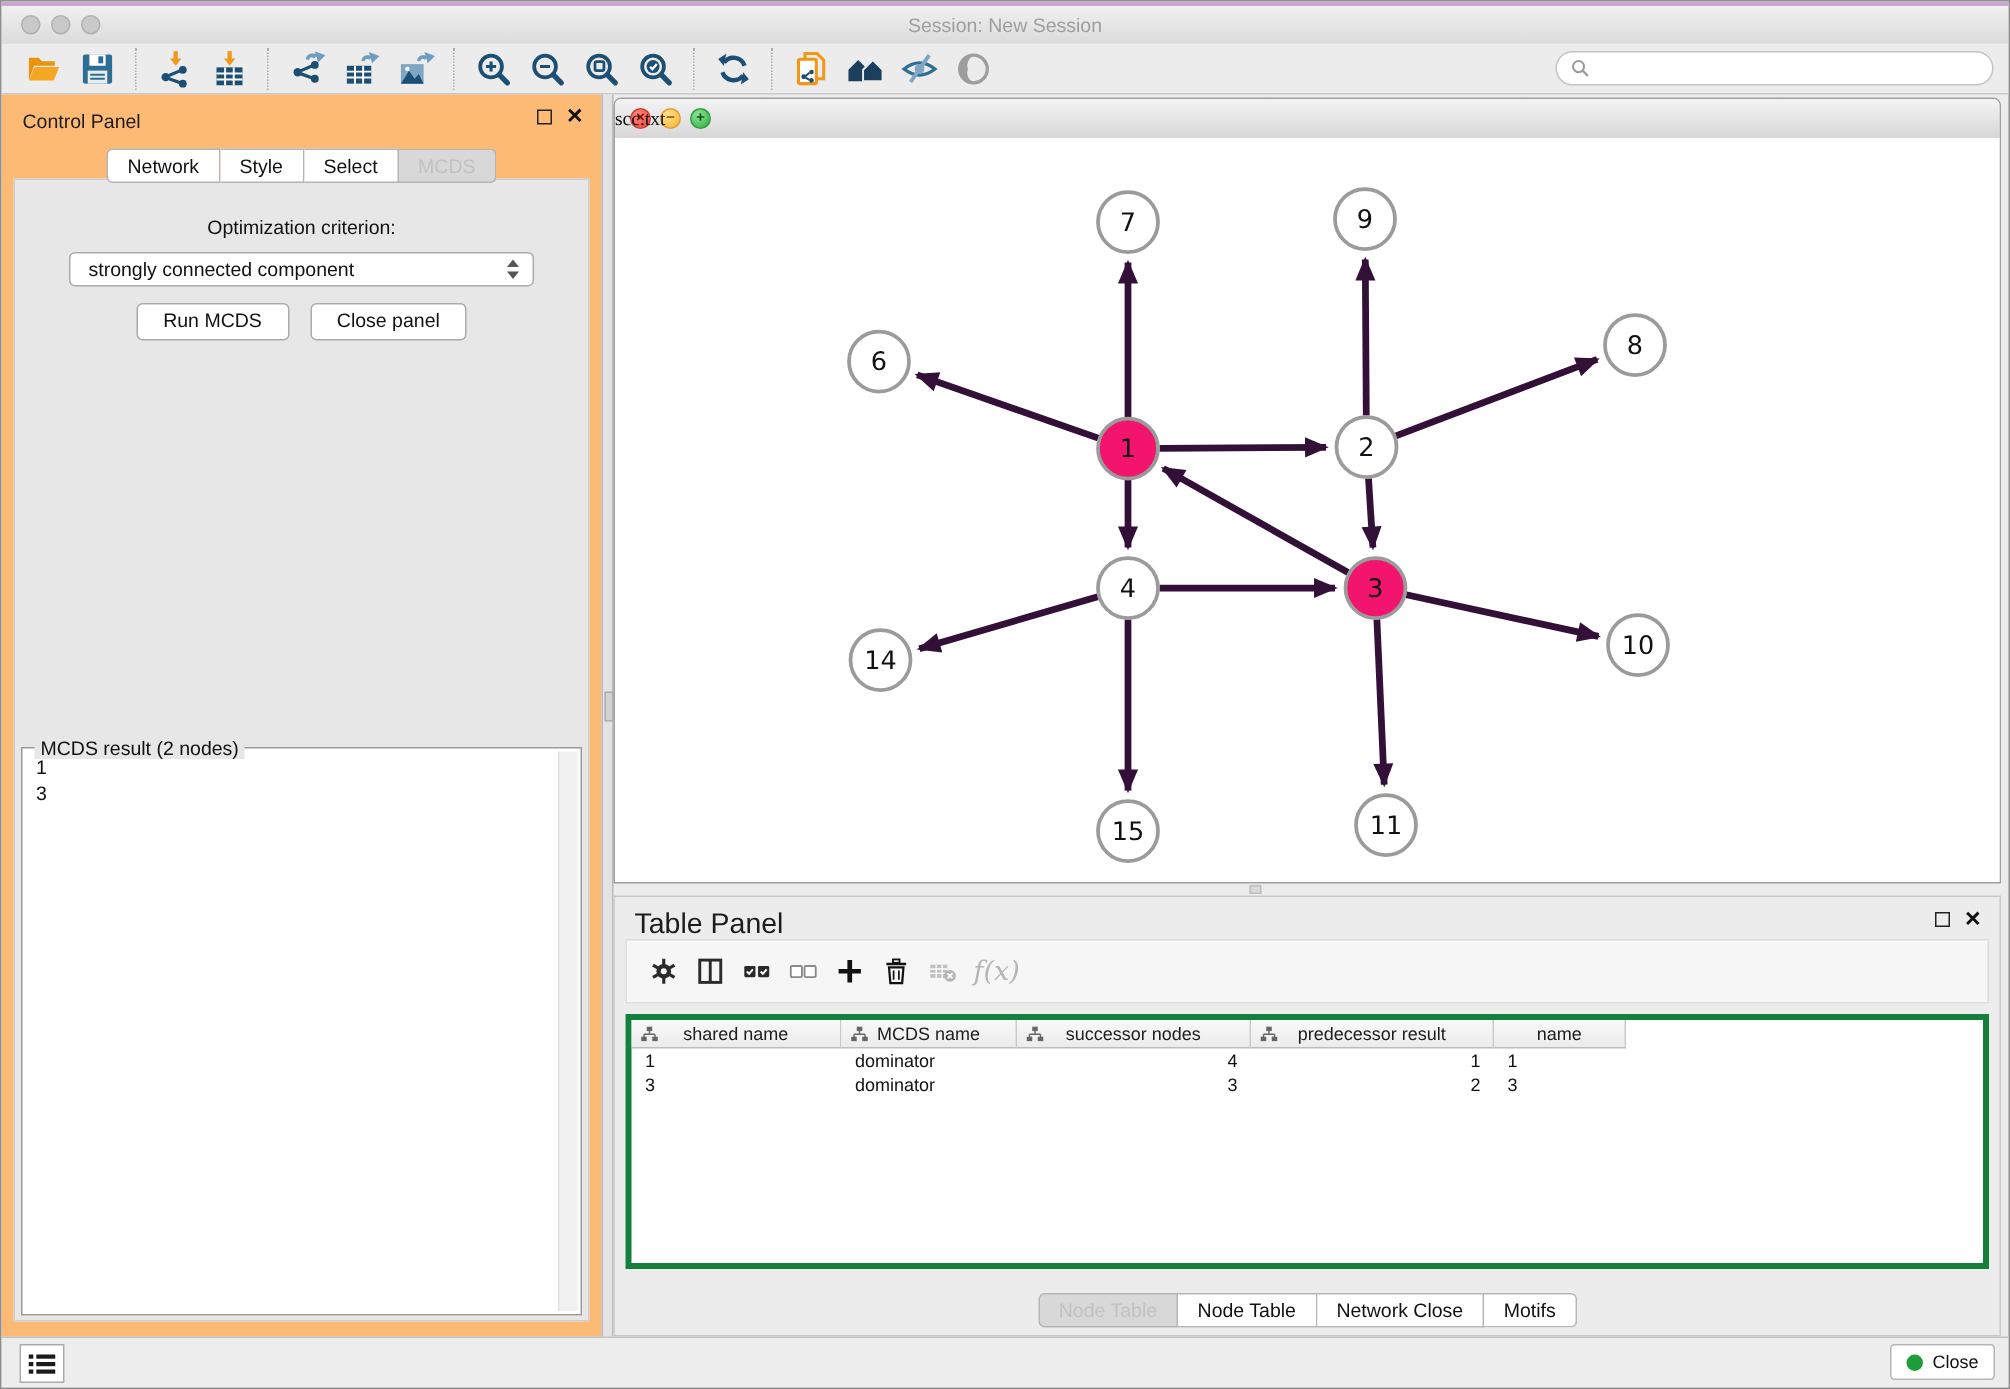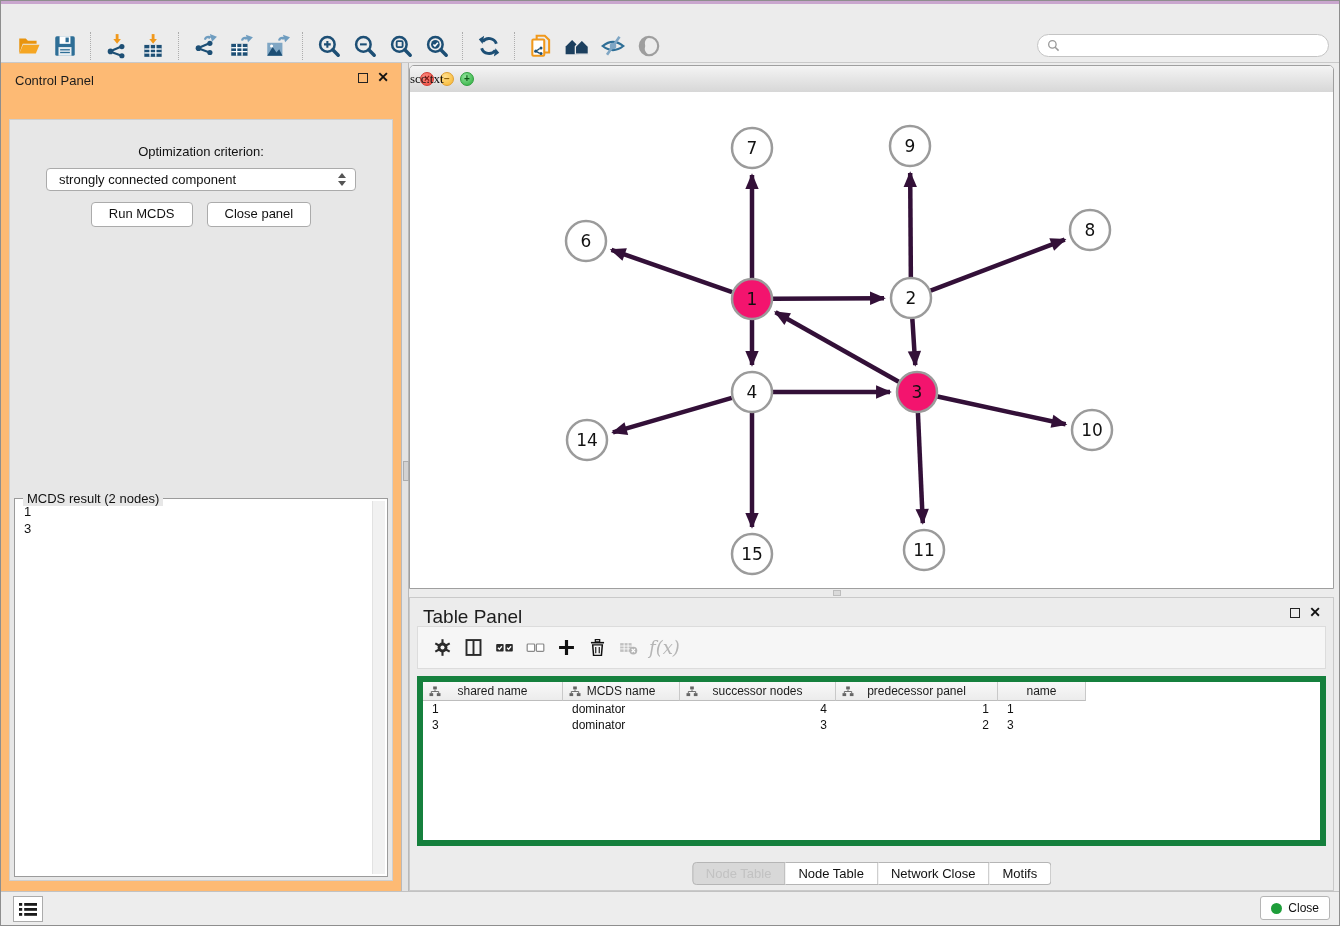--- a/index.html
+++ b/index.html
@@ -89,21 +89,21 @@
   .table-panel{position:absolute;left:408px;top:596px;width:925px;height:294px;
                background:#ECECEC;border:1px solid #C9C9C9;box-sizing:border-box;}
   .tp-title{position:absolute;left:13px;top:8px;font-size:19px;color:#1c1c1c;}
   .tp-toolbar{position:absolute;left:7px;right:7px;top:28px;height:43px;background:#F6F6F6;
               border:1px solid #DCDCDC;display:flex;align-items:center;gap:10px;
               padding:0 14px;box-sizing:border-box;}
   .tp-toolbar .tpi{display:flex;align-items:center;justify-content:center;}
   .tp-toolbar svg{width:21px;height:21px;}
   .fx{font-family:"DejaVu Serif",serif;font-style:italic;font-size:18px;color:#B5B5B5;}
   .tp-table{position:absolute;left:7px;right:7px;top:78px;height:170px;background:#fff;
-            border:6px solid #15803d;box-sizing:border-box;overflow:hidden;}
+            border:4px solid #15803d;box-sizing:border-box;overflow:hidden;}
   .thead{display:flex;height:19px;}
   .th{position:relative;display:flex;align-items:center;justify-content:center;
       font-size:12px;color:#1c1c1c;background:linear-gradient(#F8F8F8,#ECECEC);
       border-right:1px solid #C9C9C9;border-bottom:1px solid #BDBDBD;box-sizing:border-box;}
   .th .hier{position:absolute;left:6px;top:4px;}
   .trow{display:flex;height:16px;font-size:12px;color:#111;align-items:center;}
   .td{box-sizing:border-box;padding:0 9px;overflow:hidden;white-space:nowrap;}
   .tp-tabs{position:absolute;left:50%;bottom:5px;transform:translateX(-50%);}
   
   .statusbar{position:absolute;left:0;right:0;bottom:0;height:33px;background:#EDEDED;
@@ -114,20 +114,28 @@
            border:1px solid #B5B5B5;border-radius:3px;display:flex;align-items:center;
            gap:6px;padding:0 10px;font-size:12px;color:#111;box-sizing:border-box;}
   .mem-dot{width:11px;height:11px;border-radius:50%;background:#1E9E3A;}
 </style>
 </head>
 <body>
 
 <div class="app">
   <div class="topstrip"></div>
 
+  <div class="titlebar">
+    <div class="lights">
+      <div class="light"></div>
+      <div class="light"></div>
+      <div class="light"></div>
+    </div>
+    <div class="apptitle">Session: New Session</div>
+  </div>
 
   <div class="toolbar">
     <div class="tbtn">
       <svg viewBox="0 0 24 24">
           <path d="M3 19 V5 h6 l2 2.2 h8 v2.8 H6.2 Z" fill="#E8940F"></path>
           <path d="M6.5 10.8 h15.2 l-3.4 8.2 H3 Z" fill="#F5A623"></path>
         </svg>
     </div>
     <div class="tbtn">
       <svg viewBox="0 0 24 24">
@@ -298,20 +306,26 @@
       <input type="text" placeholder="" style="">
     </div>
   </div>
 
   <div class="control-panel">
     <div class="cp-title">Control Panel</div>
     <div class="panel-icons">
       <div class="float-icon"></div>
       <div class="close-icon">✕</div>
     </div>
+    <div class="cp-tabs seg-group" id="cp-tabs">
+        <div class="seg">Network</div>
+        <div class="seg">Style</div>
+        <div class="seg">Select</div>
+        <div class="seg selected">MCDS</div>
+      </div>
     <div class="cp-body">
       <div class="opt-label">Optimization criterion:</div>
       <div class="selectbox">
         <span>strongly connected component</span>
         <span class="chevrons">
             <span class="chev-up"></span>
             <span class="chev-dn"></span>
           </span>
       </div>
       <div class="btn-row">
@@ -488,21 +502,21 @@
             </svg>
             <span>successor nodes</span>
           </div>
           <div class="th" style="width: 162px;">
             <svg class="hier" width="12" height="11" viewBox="0 0 13 12">
               <rect x="4.5" y="0.5" width="4" height="3.2" fill="#666"></rect>
               <path d="M6.5 3.7 V6 M2.5 6 H10.5 M2.5 6 V8 M10.5 6 V8" stroke="#666" fill="none"></path>
               <rect x="0.5" y="7.8" width="4" height="3.2" fill="#666"></rect>
               <rect x="8.5" y="7.8" width="4" height="3.2" fill="#666"></rect>
             </svg>
-            <span>predecessor panel</span>
+            <span>predecessor result</span>
           </div>
           <div class="th" style="width: 88px;">
             <span>name</span>
           </div>
         </div>
       <div id="tbody">
           <div class="trow">
             <div class="td" style="width: 140px; text-align: left;">1</div>
             <div class="td" style="width: 117px; text-align: left;">dominator</div>
             <div class="td" style="width: 156px; text-align: right;">4</div>

